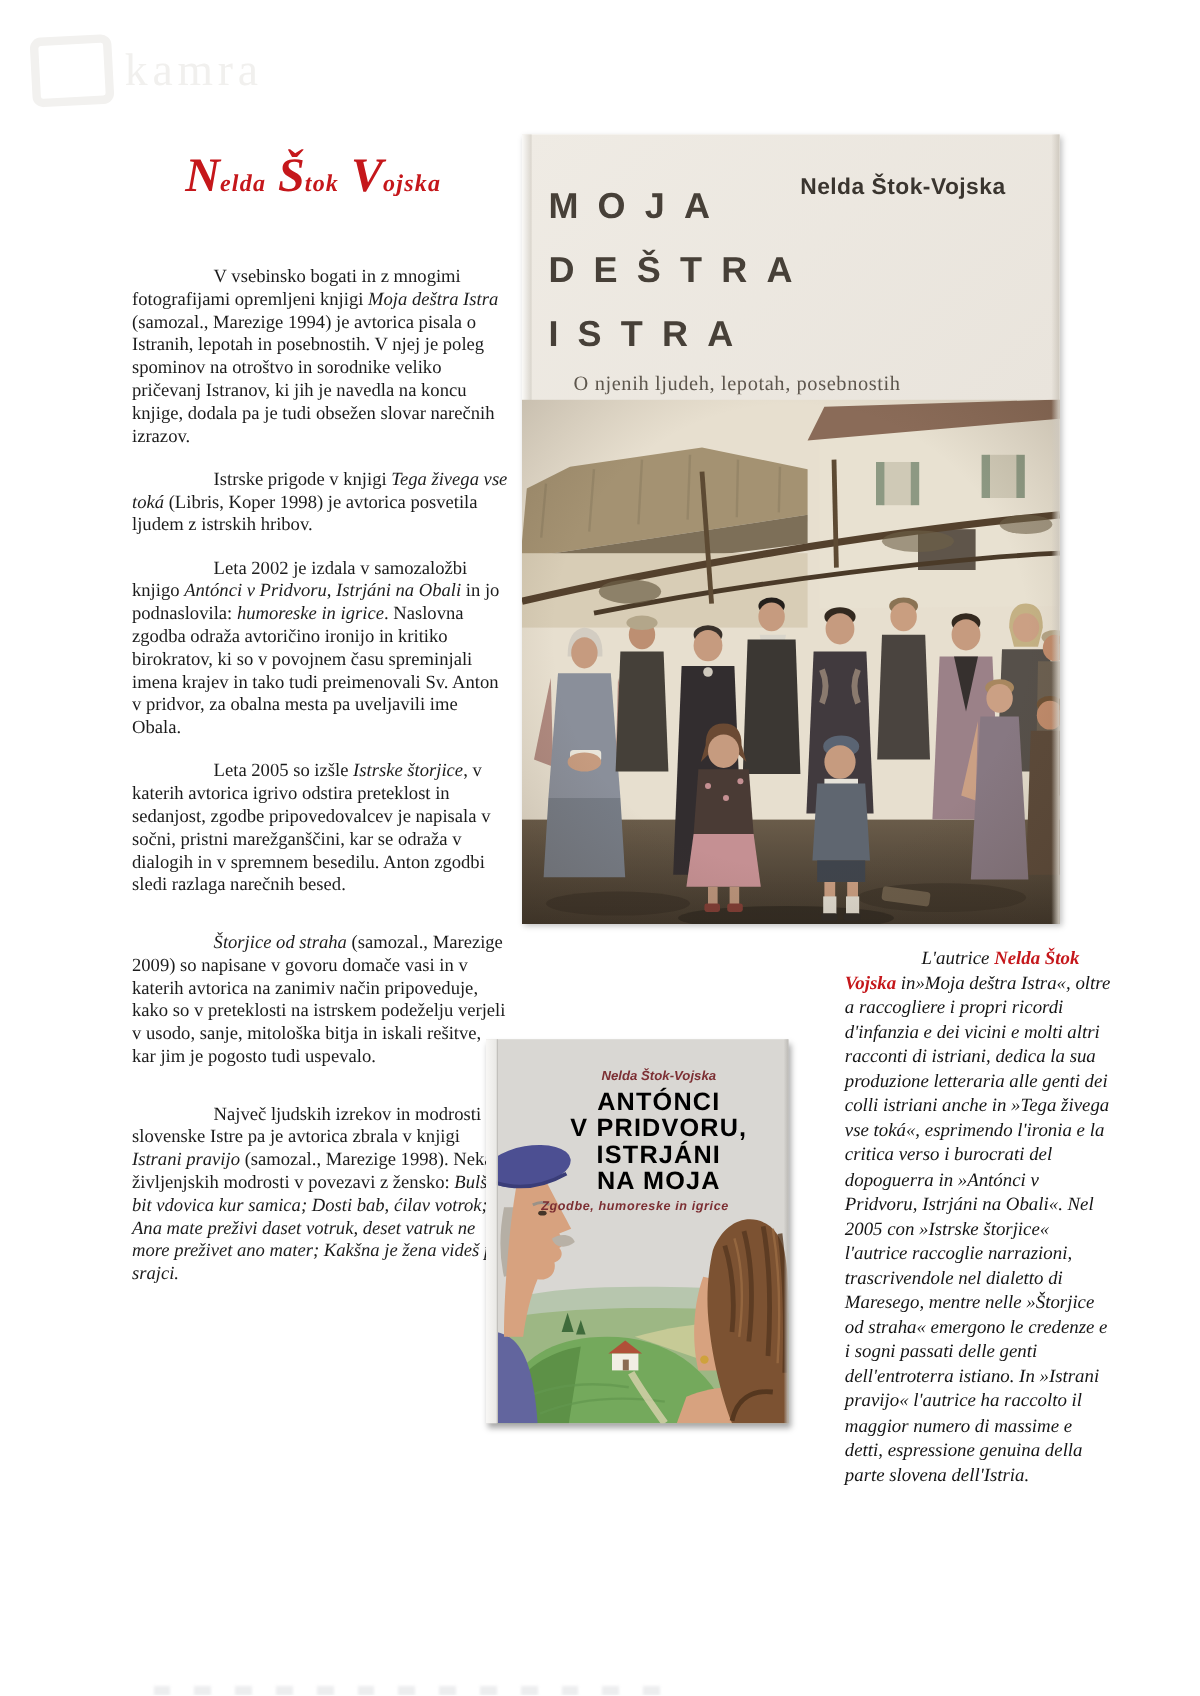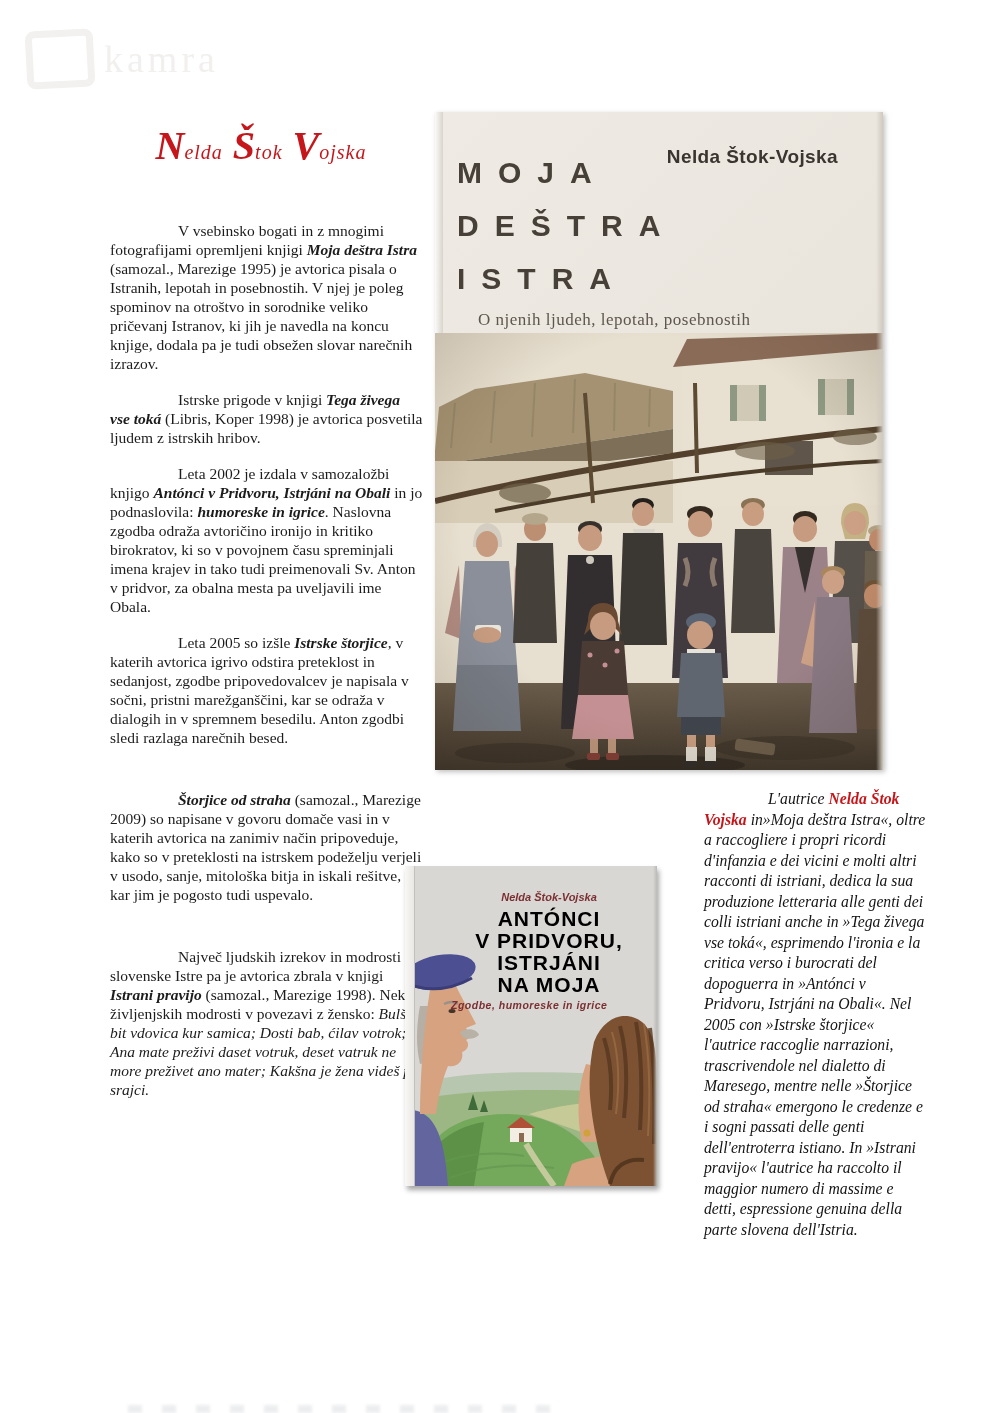--- a/index.html
+++ b/index.html
@@ -8,28 +8,28 @@
 
   
   .watermark{position:absolute;left:26px;top:30px;display:flex;align-items:center;gap:10px;}
   .wm-logo{width:54px;height:44px;border:7px solid #f2f1ef;border-radius:9px;transform:rotate(-3deg);}
   .wm-text{font-family:"Liberation Serif",serif;font-size:38px;color:#f1f0ee;letter-spacing:4px;}
 
   
   .author-heading{position:absolute;left:108px;top:122px;width:306px;text-align:center;
                   color:#c5171b;font-style:italic;white-space:nowrap;}
   .author-heading .big{font-size:40px;font-weight:bold;}
-  .author-heading .small{font-size:20px;font-weight:normal;letter-spacing:1px;}
+  .author-heading .small{font-size:20px;font-weight:bold;letter-spacing:1px;}
   .author-heading .grp{margin:0 3px;}
 
   
   .left-col{position:absolute;left:110px;top:221px;width:313px;font-size:15.5px;line-height:19px;}
   .left-col p{margin:0 0 17px 0;text-indent:68px;}
-  .left-col p.sp{margin-top:43px;}
-  .bk{font-weight:bold;font-style:italic;}
+  .left-col p.sp{margin-top:29px;}
+  .bk{font-weight:normal;font-style:italic;}
   .qt{font-style:italic;}
 
   
   .book1{position:absolute;left:435px;top:112px;width:448px;height:658px;
          background:linear-gradient(135deg,#efebe4 0%,#e9e4dc 60%,#e4ded4 100%);
          box-shadow:2px 2px 5px rgba(0,0,0,0.25);font-family:"Liberation Sans",sans-serif;}
   .book1 .edgeL{position:absolute;left:0;top:0;width:8px;height:100%;
          background:linear-gradient(90deg,#fbfaf8,rgba(200,195,185,0.55));}
   .book1 .edgeR{position:absolute;right:0;top:0;width:7px;height:100%;
          background:linear-gradient(270deg,#cfc9bf,rgba(255,255,255,0));}
@@ -75,21 +75,21 @@
     <span class="wm-text">kamra</span>
   </div>
 
   <div class="author-heading">
     <span class="grp"><span class="big">N</span><span class="small">elda</span></span>
     <span class="grp"><span class="big">Š</span><span class="small">tok</span></span>
     <span class="grp"><span class="big">V</span><span class="small">ojska</span></span>
   </div>
 
   <div class="left-col">
-    <p><span>V vsebinsko bogati in z mnogimi fotografijami opremljeni knjigi </span><span class="bk">Moja deštra Istra</span><span> (samozal., Marezige 1995) je avtorica pisala o Istranih, lepotah in posebnostih. V njej je poleg spominov na otroštvo in sorodnike veliko pričevanj Istranov, ki jih je navedla na koncu knjige, dodala pa je tudi obsežen slovar narečnih izrazov.</span></p>
+    <p><span>V vsebinsko bogati in z mnogimi fotografijami opremljeni knjigi </span><span class="bk">Moja deštra Istra</span><span> (samozal., Marezige 1994) je avtorica pisala o Istranih, lepotah in posebnostih. V njej je poleg spominov na otroštvo in sorodnike veliko pričevanj Istranov, ki jih je navedla na koncu knjige, dodala pa je tudi obsežen slovar narečnih izrazov.</span></p>
     <p><span>Istrske prigode v knjigi </span><span class="bk">Tega živega vse toká</span><span> (Libris, Koper 1998) je avtorica posvetila ljudem z istrskih hribov.</span></p>
     <p><span>Leta 2002 je izdala v samozaložbi knjigo </span><span class="bk">Antónci v Pridvoru, Istrjáni na Obali</span><span> in jo podnaslovila: </span><span class="bk">humoreske in igrice</span><span>. Naslovna zgodba odraža avtoričino ironijo in kritiko birokratov, ki so v povojnem času spreminjali imena krajev in tako tudi preimenovali Sv. Anton v pridvor, za obalna mesta pa uveljavili ime Obala.</span></p>
     <p><span>Leta 2005 so izšle </span><span class="bk">Istrske štorjice</span><span>, v katerih avtorica igrivo odstira preteklost in sedanjost, zgodbe pripovedovalcev je napisala v sočni, pristni marežganščini, kar se odraža v dialogih in v spremnem besedilu. Anton zgodbi sledi razlaga narečnih besed.</span></p>
     <p class="sp"><span class="bk">Štorjice od straha</span><span> (samozal., Marezige 2009) so napisane v govoru domače vasi in v katerih avtorica na zanimiv način pripoveduje, kako so v preteklosti na istrskem podeželju verjeli v usodo, sanje, mitološka bitja in iskali rešitve, kar jim je pogosto tudi uspevalo.</span></p>
     <p class="sp"><span>Največ ljudskih izrekov in modrosti iz slovenske Istre pa je avtorica zbrala v knjigi </span><span class="bk">Istrani pravijo</span><span> (samozal., Marezige 1998). Nekaj življenjskih modrosti v povezavi z žensko: </span><span class="qt">Bulše bit vdovica kur samica; Dosti bab, ćilav votrok; Ana mate preživi daset votruk, deset vatruk ne more preživet ano mater; Kakšna je žena videš po srajci.</span></p>
   </div>
 
   <div class="book1">
     <div class="edgeL"></div>
     <div class="b1-author">Nelda Štok-Vojska</div>

